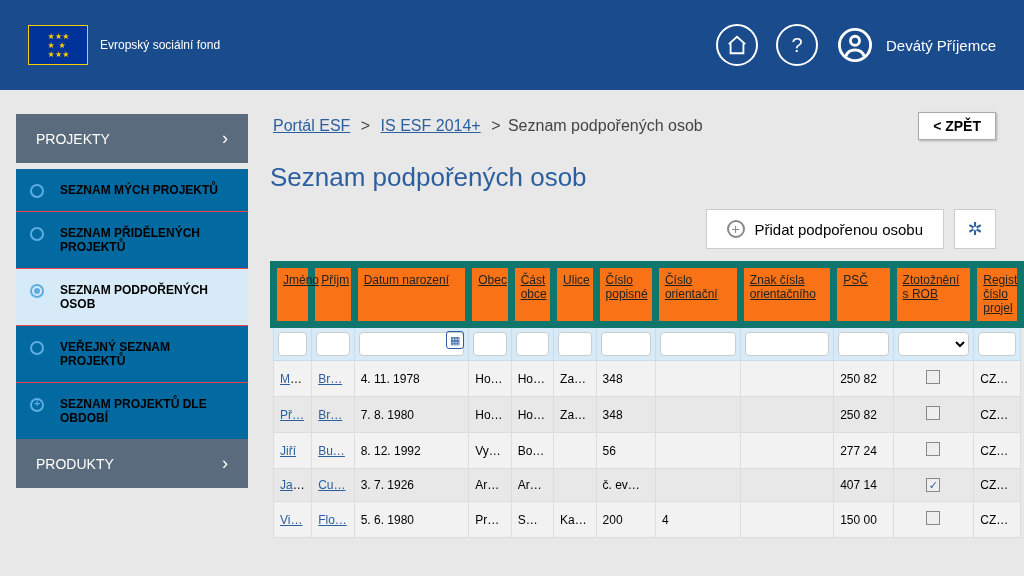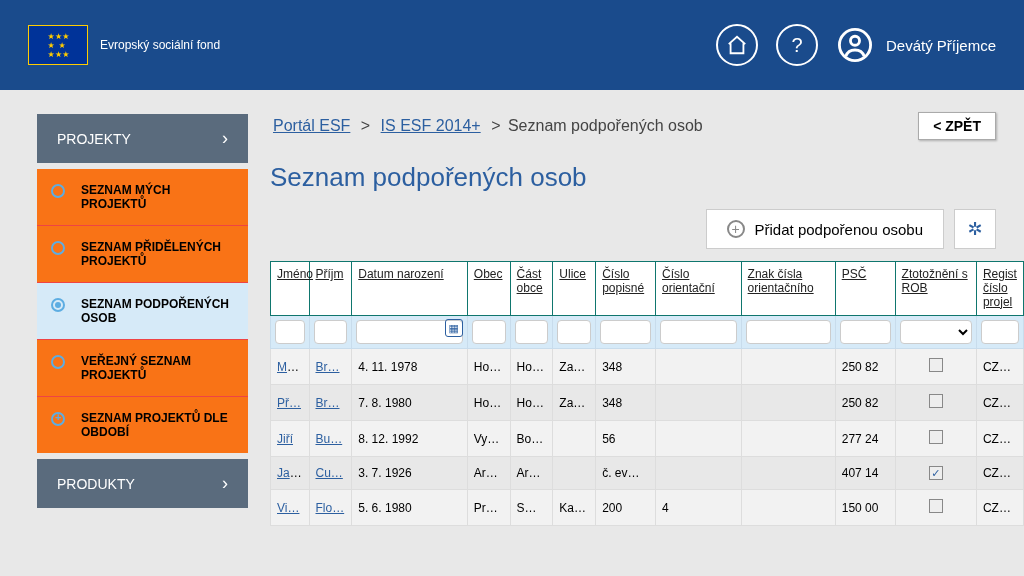--- a/index.html
+++ b/index.html
@@ -13,24 +13,24 @@
   .header-titles .line1 { font-size:13px; }
   .header-actions { display:flex; align-items:center; gap:18px; }
   .circ-btn { width:42px; height:42px; border:2px solid #fff; border-radius:50%; display:flex; align-items:center; justify-content:center; color:#fff; font-size:20px; cursor:pointer; }
   .circ-btn.user { border:none; background:transparent; width:38px; }
   .user-name { color:#fff; font-size:15px; margin-left:-6px; }
   
   
   .body-row { display:flex; height:486px; }
   
   
-  .sidebar { width:248px; padding-top:24px;padding-left:21px; }
+  .sidebar { width:248px; padding-top:24px; }
   .side-section { background:#5A6B7D; color:#fff; padding:14px 20px; font-size:14px; display:flex; align-items:center; justify-content:space-between; cursor:pointer; margin-bottom:6px; margin-left:16px;}
   .chev { font-size:18px; }
-  .side-list { background:#f97316; margin-left:16px; margin-bottom:6px;}
+  .side-list { background:#0369a1; margin-left:16px; }
   .side-item { padding:14px 18px 14px 44px; font-size:12px; font-weight:bold; position:relative; cursor:pointer; border-top:1px solid #ef4444;}
   .side-item:first-child { border-top:none; }
   .side-item.active { background:#D6EAF8; }
   .side-bullet { position:absolute; left:14px; top:15px; width:14px; height:14px; border:2px solid #5DADE2; border-radius:50%; }
   .side-bullet.filled::after { content:''; position:absolute; left:2px; top:2px; width:6px; height:6px; background:#5DADE2; border-radius:50%; }
   .side-bullet.plus { border:2px solid #5DADE2; }
   .side-bullet.plus::after { content:'+'; position:absolute; left:2px; top:-3px; color:#5DADE2; font-size:11px; font-weight:bold; }
   
   
   .main { flex:1; padding:22px 0 0 22px; position:relative; overflow:hidden;}
@@ -43,21 +43,21 @@
   .page-title { color:#2C5FA0; font-size:26px; font-weight:normal; margin:22px 0 16px; }
   
   .add-row { display:flex; justify-content:flex-end; gap:10px; padding-right:28px; margin-bottom:12px;}
   .add-btn { background:#fff; border:1px solid #ccc; padding:10px 20px; font-size:15px; display:flex; align-items:center; gap:10px; cursor:pointer;}
   .plus-ic { display:inline-flex; width:18px; height:18px; border:2px solid #888; border-radius:50%; align-items:center; justify-content:center; font-size:14px; color:#888; line-height:1;}
   .gear-btn { background:#fff; border:1px solid #ccc; width:42px; display:flex; align-items:center; justify-content:center; font-size:18px; color:#2C5FA0; cursor:pointer;}
   
   
   .tablewrap { overflow:hidden; }
   table { border-collapse:collapse; font-size:12px; width:100%; table-layout:fixed;}
-  th { background:#ffffff; text-align:left; padding:6px 6px; border:1px solid #0f766e; font-weight:normal; text-decoration:underline; color:#222; vertical-align:top; line-height:1.15; height:40px;}
+  th { background:#f97316; text-align:left; padding:6px 6px; border:7px solid #0f766e; font-weight:normal; text-decoration:underline; color:#222; vertical-align:top; line-height:1.15; height:40px;}
   tr.filter td { background:#D6EAF8; border:1px solid #c8dcec; padding:4px;}
   .flt { width:100%; height:24px; border:1px solid #ccc; border-radius:4px; background:#fff; font-size:11px;}
   .flt.date { position:relative; }
   .date-ic { position:absolute; right:4px; top:3px; width:18px; height:18px; color:#2C5FA0; border:1px solid #2C5FA0; border-radius:3px; text-align:center; font-size:11px; line-height:16px;}
   tbody tr.data td { padding:9px 6px; border:1px solid #ddd; white-space:nowrap; overflow:hidden; text-overflow:ellipsis; }
   tbody tr.data:nth-child(even) td { background:#F2F2F2; }
   tbody tr.data a { color:#2C5FA0; text-decoration:underline; }
   .chk { display:inline-block; width:14px; height:14px; border:1px solid #888; background:#eee; text-align:center; font-size:11px; line-height:12px; color:#2C5FA0;}
   
   .col-jmeno{width:36px;} .col-prijm{width:40px;} .col-datum{width:108px;} .col-obec{width:40px;}

